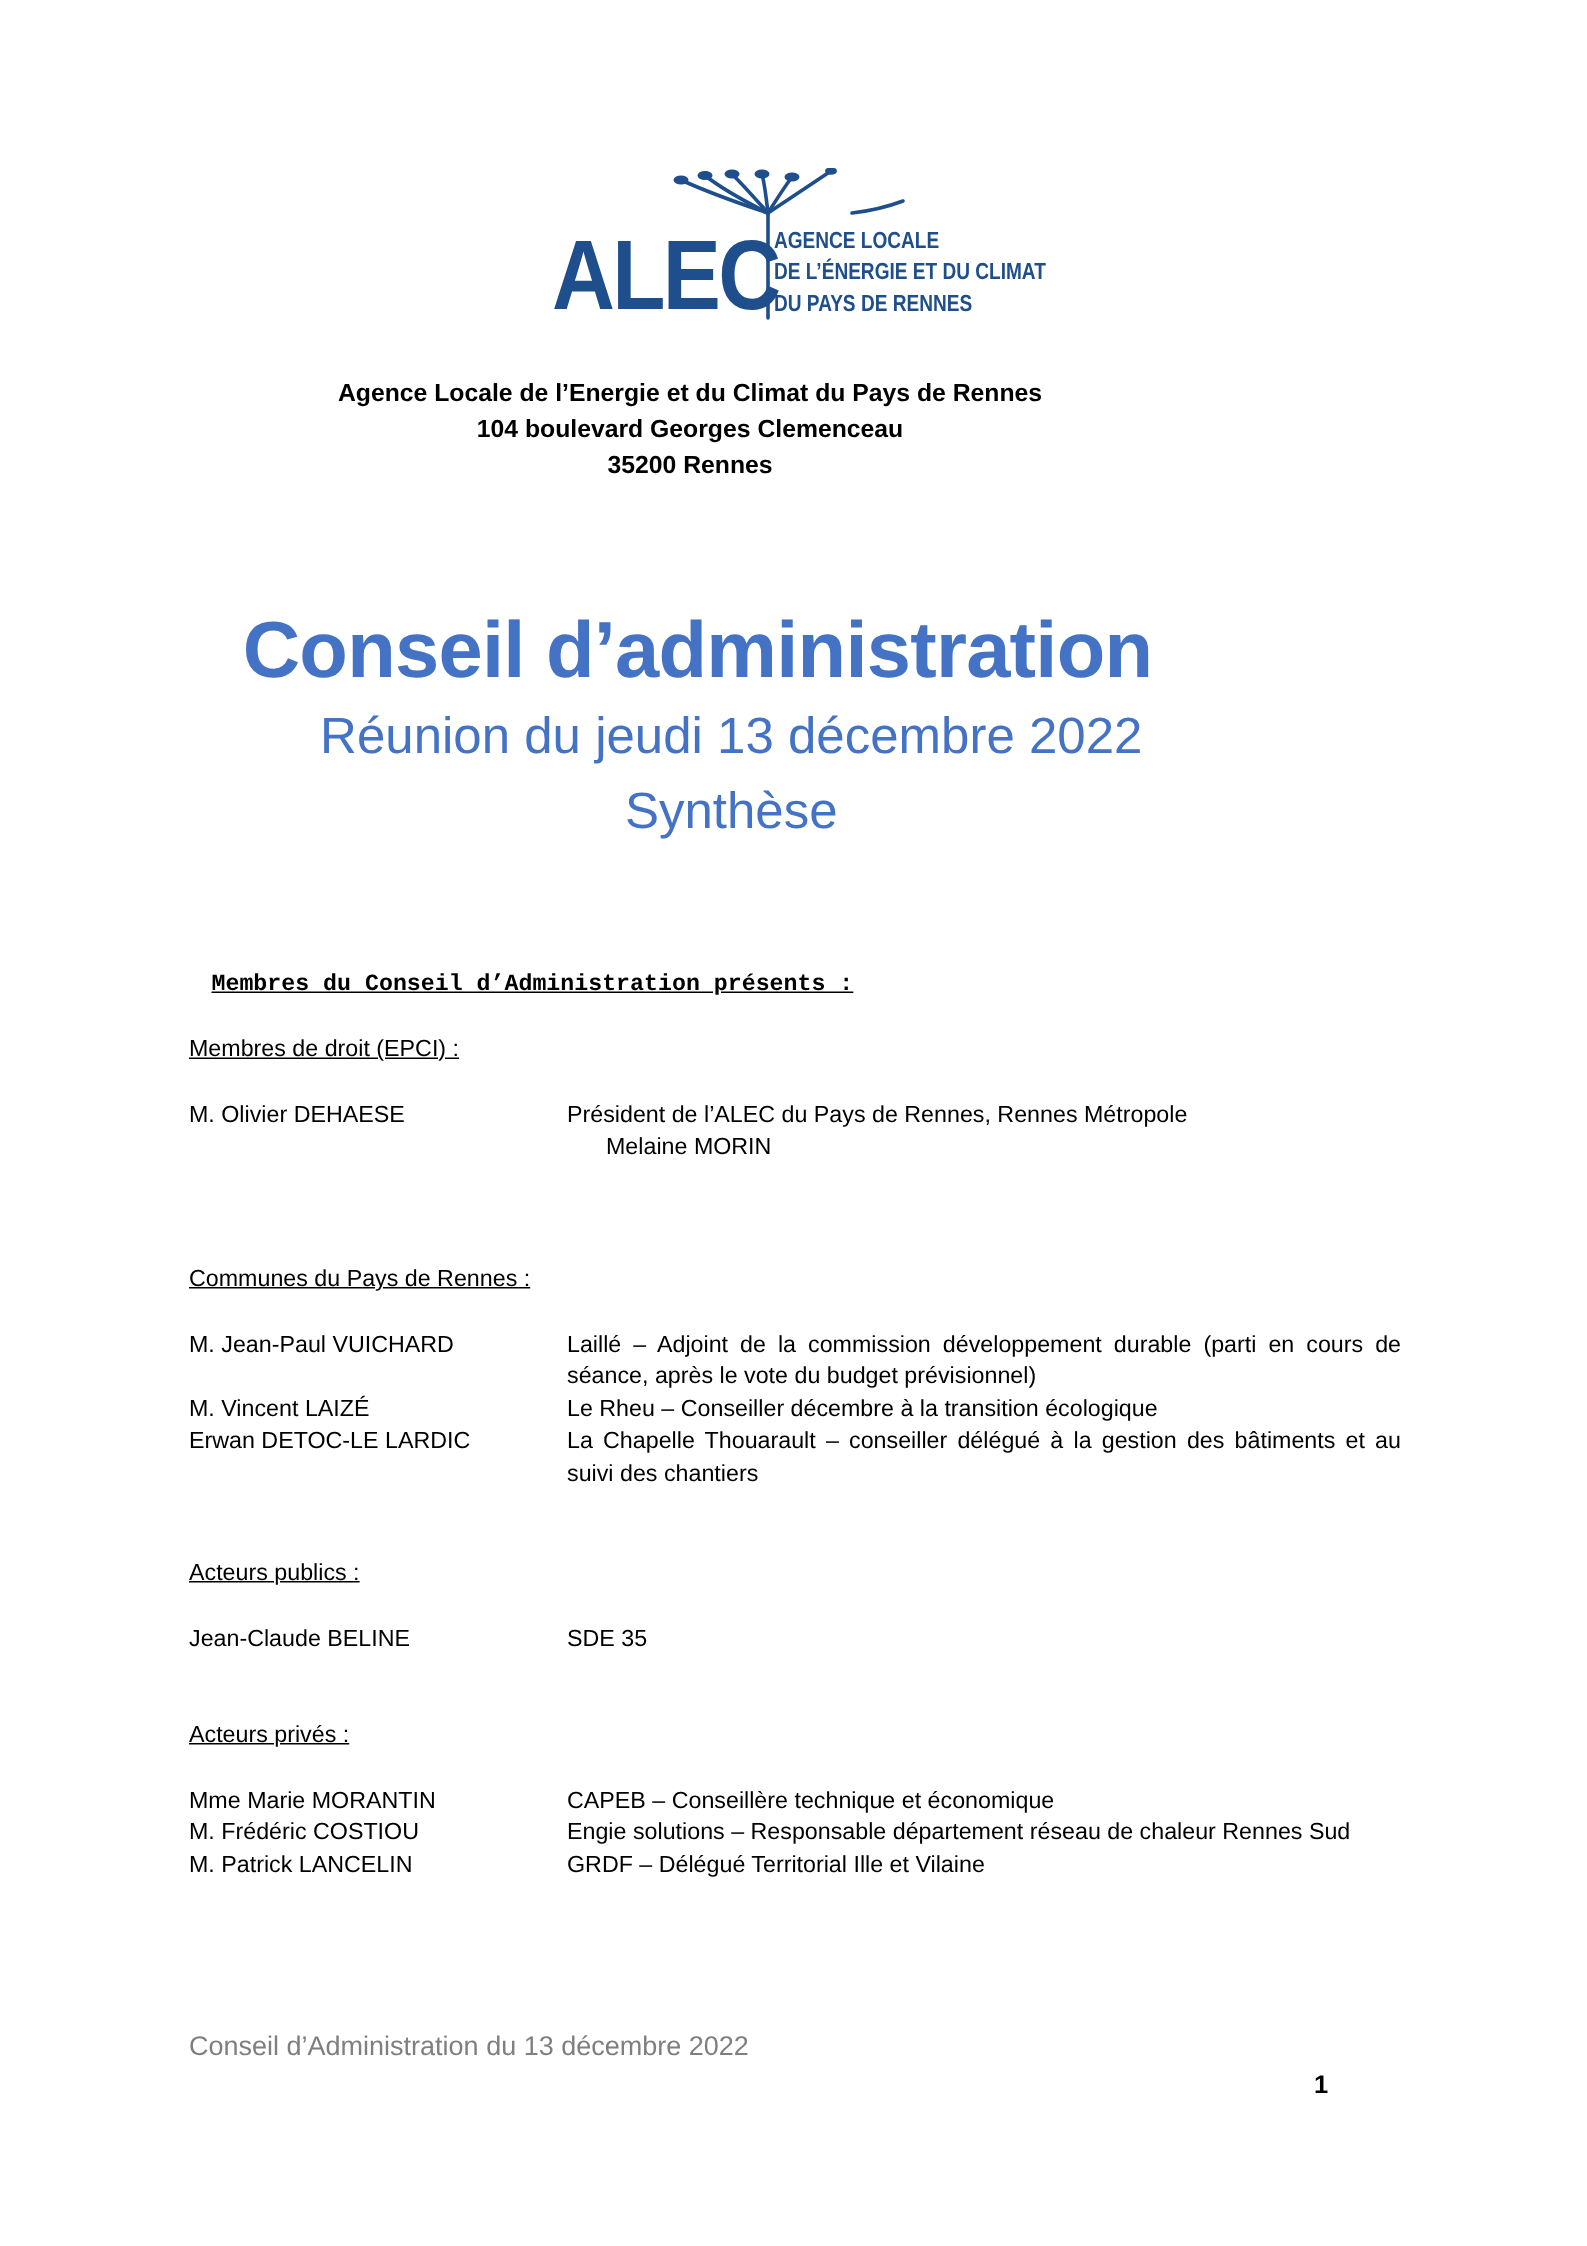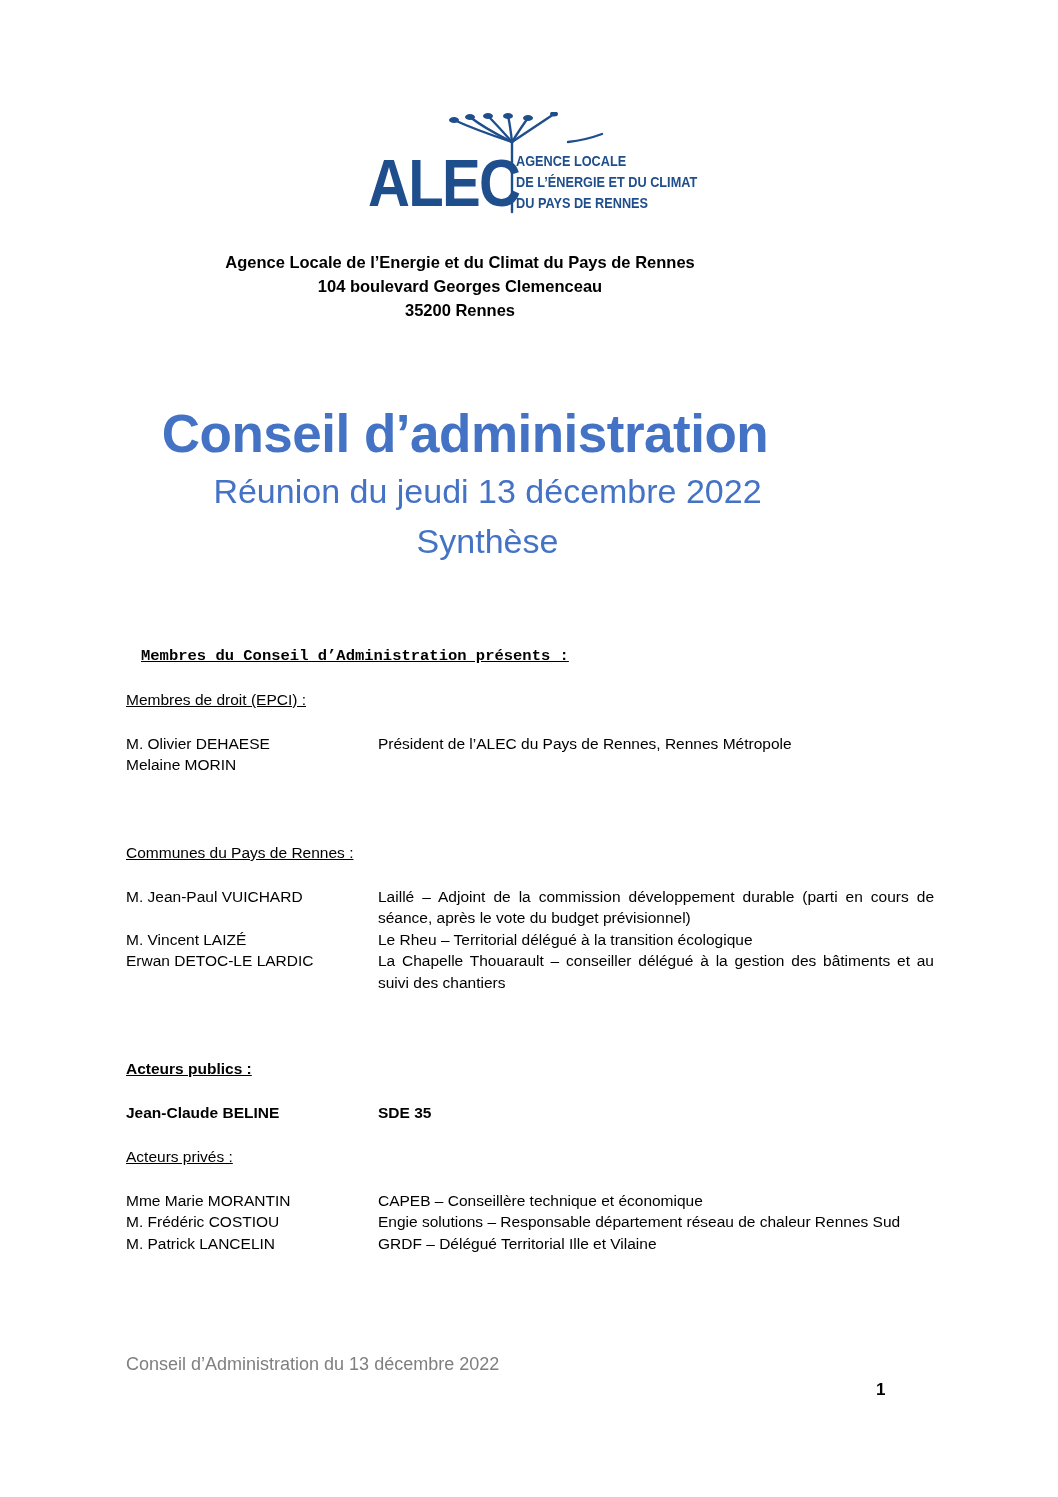--- a/index.html
+++ b/index.html
@@ -25,21 +25,21 @@
     
     .title-block { position: absolute; left: 0; width: 930px; top: 402px; text-align: center; color: #4472c4; }
     .title-main { font-weight: bold; font-size: 53px; line-height: 64px; letter-spacing: -0.5px; }
     .title-sub { font-size: 34px; line-height: 50px; padding-left: 45px; }
 
     
     .content { position: absolute; left: 126px; top: 646px; width: 808px; font-size: 15.5px; line-height: 21.6px; }
     .heading { text-decoration: underline; }
     .heading.bold { font-weight: bold; }
     .section { position: absolute; left: 0; width: 808px; }
-    .row { display: flex; }
+    .row { display: flex; justify-content: center; }
     .row .name { width: 252px; flex: 0 0 252px; white-space: nowrap; }
     .row .role { flex: 1; text-align: justify; }
 
     
     .footer-text { position: absolute; left: 126px; top: 1354px; color: #7f7f7f; font-size: 18px; white-space: nowrap; }
     .page-number { position: absolute; left: 876px; top: 1380px; font-size: 17px; font-weight: bold; }
   </style>
 </head>
 <body>
 
@@ -103,29 +103,29 @@
 
     <div class="section" style="top:196px;">
       <div class="heading">Communes du Pays de Rennes :</div>
       <div style="height:22px;"></div>
       <div class="row">
         <div class="name">M. Jean-Paul VUICHARD</div>
         <div class="role">Laillé – Adjoint de la commission développement durable (parti en cours de séance, après le vote du budget prévisionnel)</div>
       </div>
       <div class="row">
         <div class="name">M. Vincent LAIZÉ</div>
-        <div class="role">Le Rheu – Territorial délégué à la transition écologique</div>
+        <div class="role">Le Rheu – Conseiller décembre à la transition écologique</div>
       </div>
       <div class="row">
         <div class="name">Erwan DETOC-LE LARDIC</div>
         <div class="role">La Chapelle Thouarault – conseiller délégué à la gestion des bâtiments et au suivi des chantiers</div>
       </div>
     </div>
 
-    <div class="section" style="top:412px;font-weight:bold;">
+    <div class="section" style="top:392px;">
       <div class="heading">Acteurs publics :</div>
       <div style="height:22px;"></div>
       <div class="row">
         <div class="name">Jean-Claude BELINE</div>
         <div class="role">SDE 35</div>
       </div>
     </div>
 
     <div class="section" style="top:500px;">
       <div class="heading">Acteurs privés :</div>

